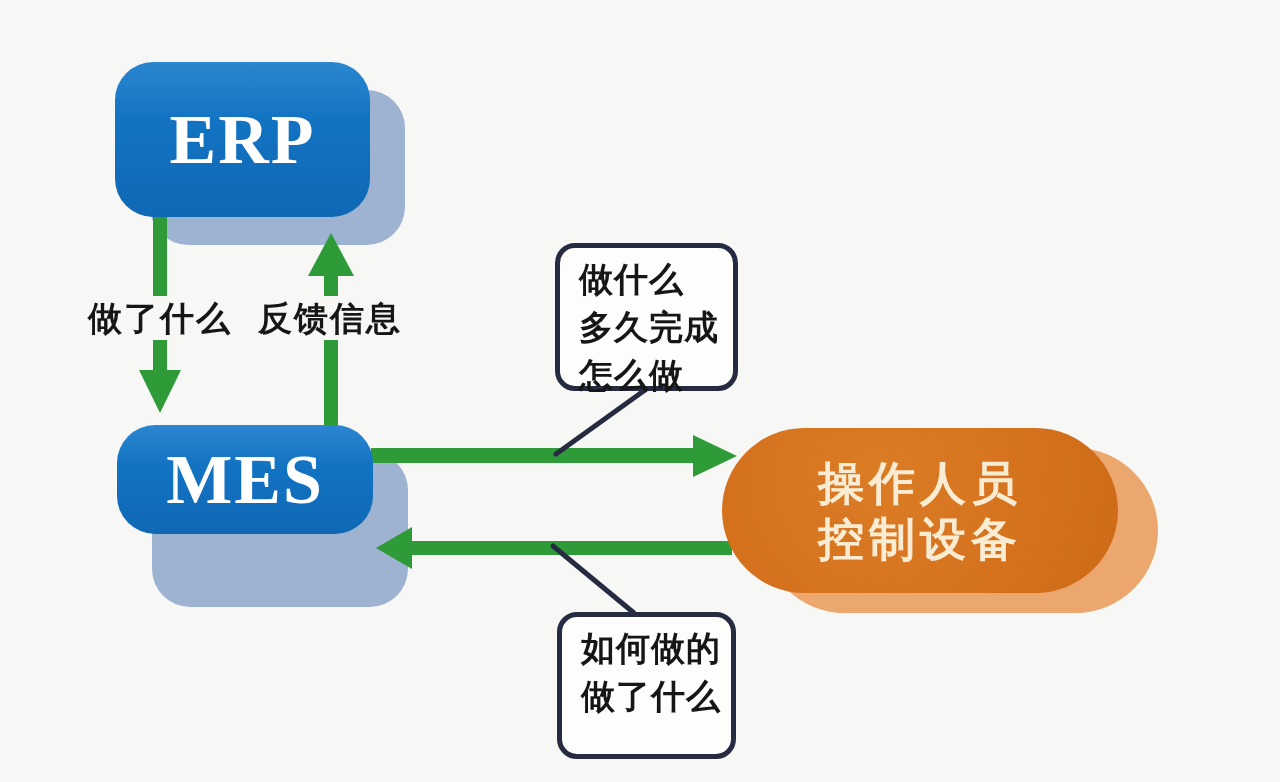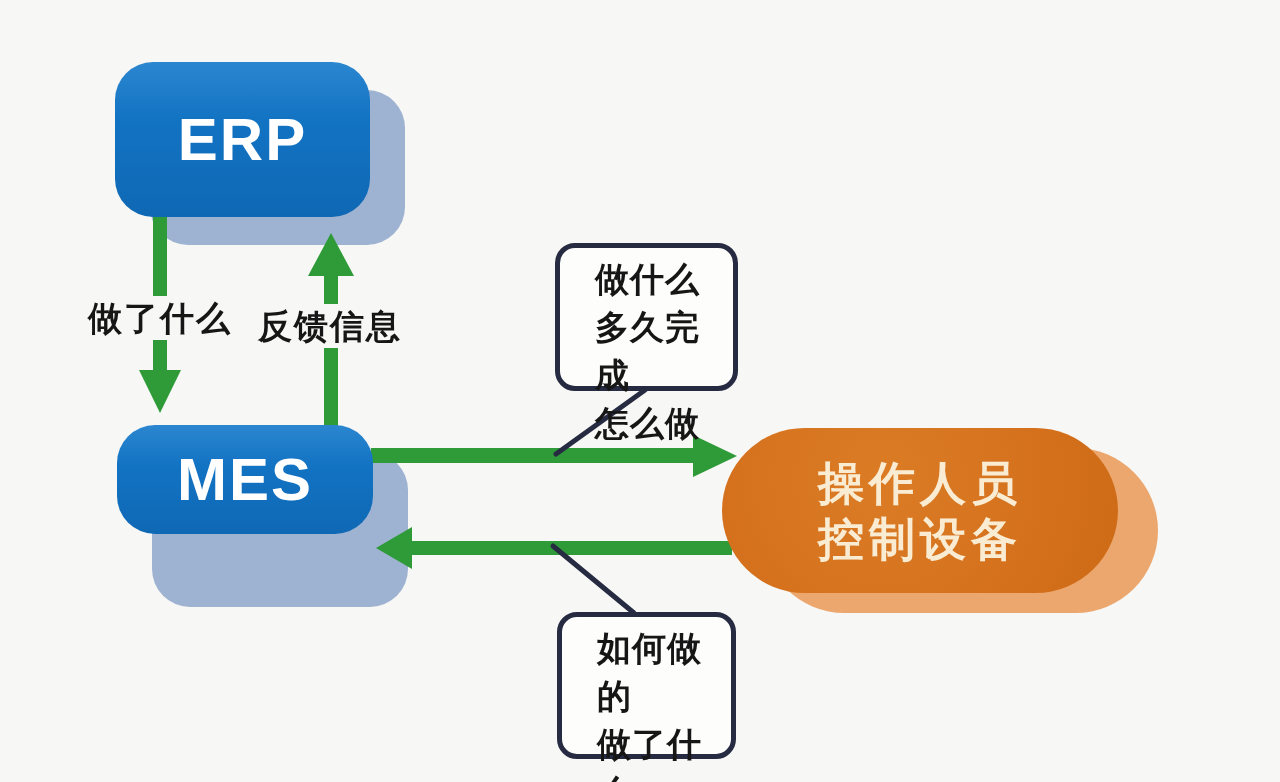--- a/index.html
+++ b/index.html
@@ -26,21 +26,21 @@
   
   .node-shadow{position:absolute;z-index:1;}
   .erp-shadow{left:150px;top:90px;width:255px;height:155px;border-radius:38px;background:var(--blue-shadow);opacity:.92;}
   .mes-shadow{left:152px;top:452px;width:256px;height:155px;border-radius:38px;background:var(--blue-shadow);opacity:.92;}
   .op-shadow{left:762px;top:448px;width:396px;height:165px;border-radius:85px;background:var(--orange-shadow);}
 
   
   .node{position:absolute;z-index:3;display:flex;align-items:center;justify-content:center;}
   .node-blue{
     background:linear-gradient(180deg,var(--blue-light) 0%,var(--blue) 38%,#0f68b4 100%);
-    border-radius:38px;color:#fff;font-weight:bold;font-size:60px;letter-spacing:2px;
+    border-radius:38px;color:#fff;font-weight:bold;font-size:70px;letter-spacing:2px;font-family:Liberation Serif, serif;
   }
   .erp-box{left:115px;top:62px;width:255px;height:155px;}
   .mes-box{left:117px;top:425px;width:256px;height:109px;}
   .op-pill{
     left:722px;top:428px;width:396px;height:165px;border-radius:85px;
     background:radial-gradient(circle at 40% 30%,#db7c25 0%,var(--orange) 60%,#cd6a16 100%);
     color:var(--cream);font-weight:bold;font-size:46px;letter-spacing:5px;
     flex-direction:column;line-height:56px;text-align:center;
   }
 
@@ -63,28 +63,28 @@
   #shaft-op-mes{left:410px;top:541px;width:322px;height:14px;}
   #head-op-mes{left:376px;top:527px;}
 
   
   .flow-label{
     position:absolute;z-index:4;background:var(--bg);
     font-size:34px;font-weight:bold;color:var(--ink);letter-spacing:2px;
     height:44px;line-height:44px;text-align:center;
   }
   .label-prod{left:86px;top:296px;width:148px;}
-  .label-feed{left:256px;top:304px;width:148px;}
+  .label-feed{left:256px;top:296px;width:148px;}
 
   
   .callout{
     position:absolute;z-index:5;background:#fdfdfc;
     border:5px solid var(--navy);border-radius:20px;
     font-size:34px;font-weight:600;color:var(--ink);
-    line-height:48px;letter-spacing:1px;padding:7px 0 0 35px;
+    line-height:48px;letter-spacing:1px;padding:7px 0 0 19px;
   }
   .callout-top{left:555px;top:243px;width:183px;height:148px;}
   .callout-bottom{left:557px;top:612px;width:179px;height:147px;}
 
   .connectors{position:absolute;left:0;top:0;z-index:4;pointer-events:none;}
 </style>
 </head>
 <body>
 
 <div class="stage">

